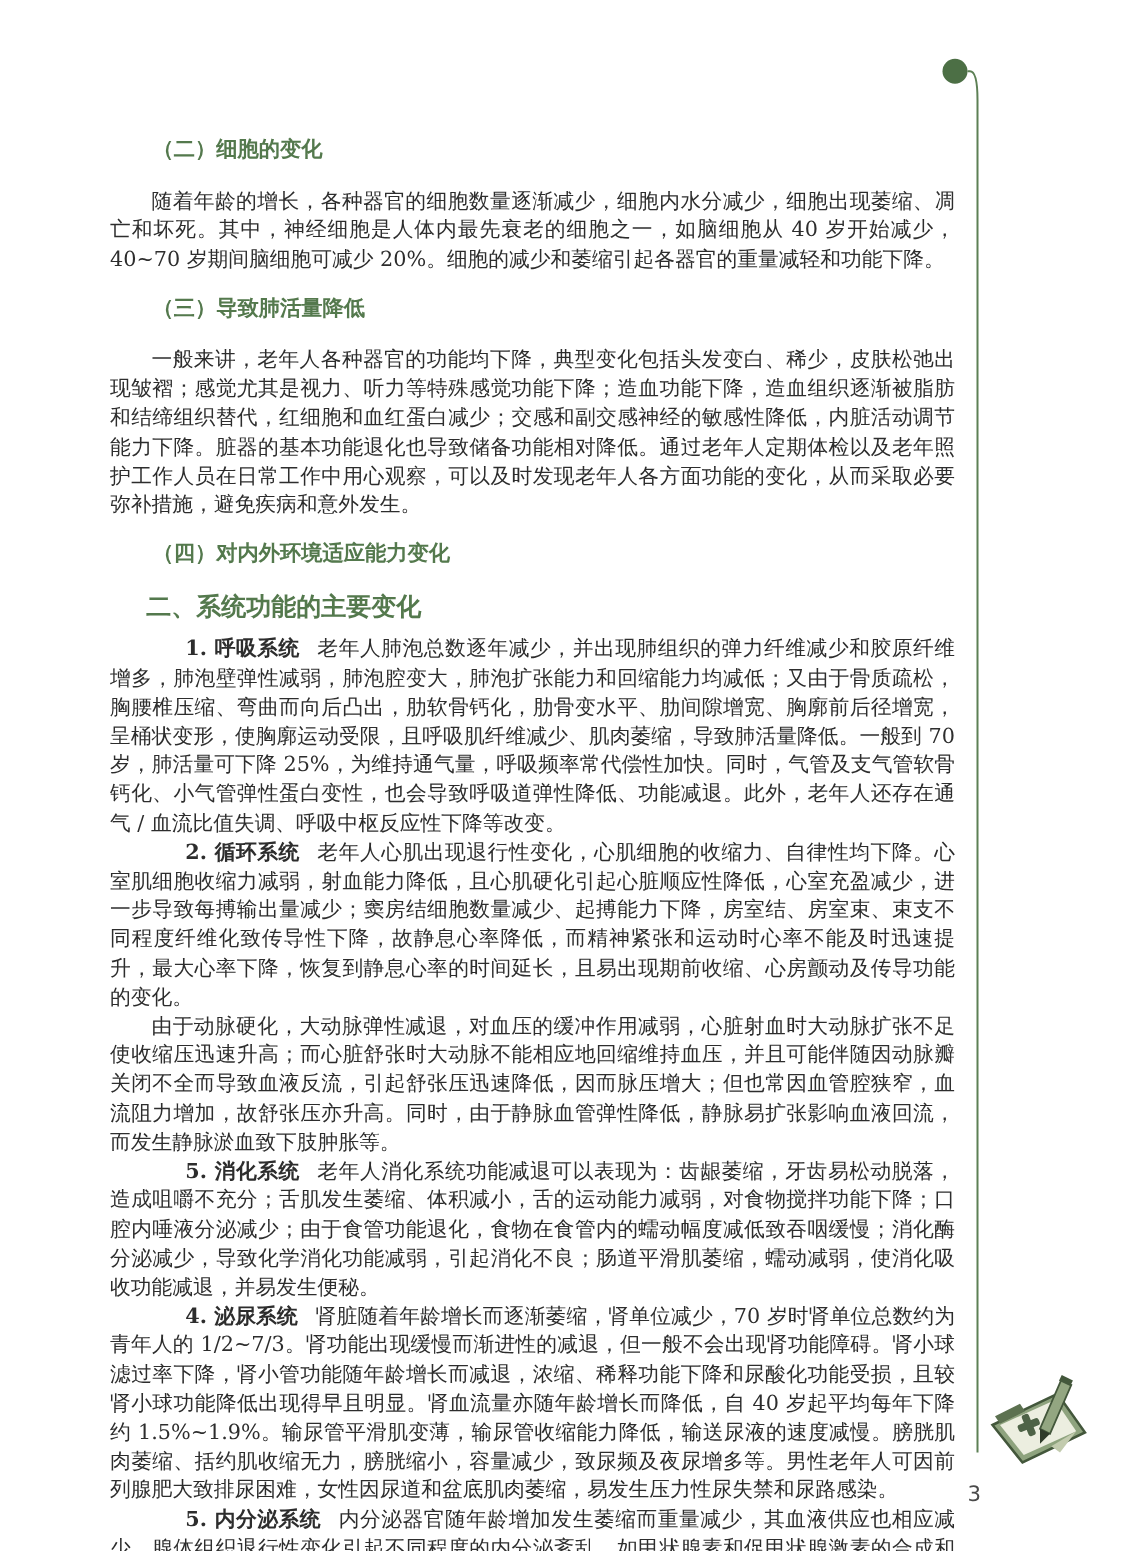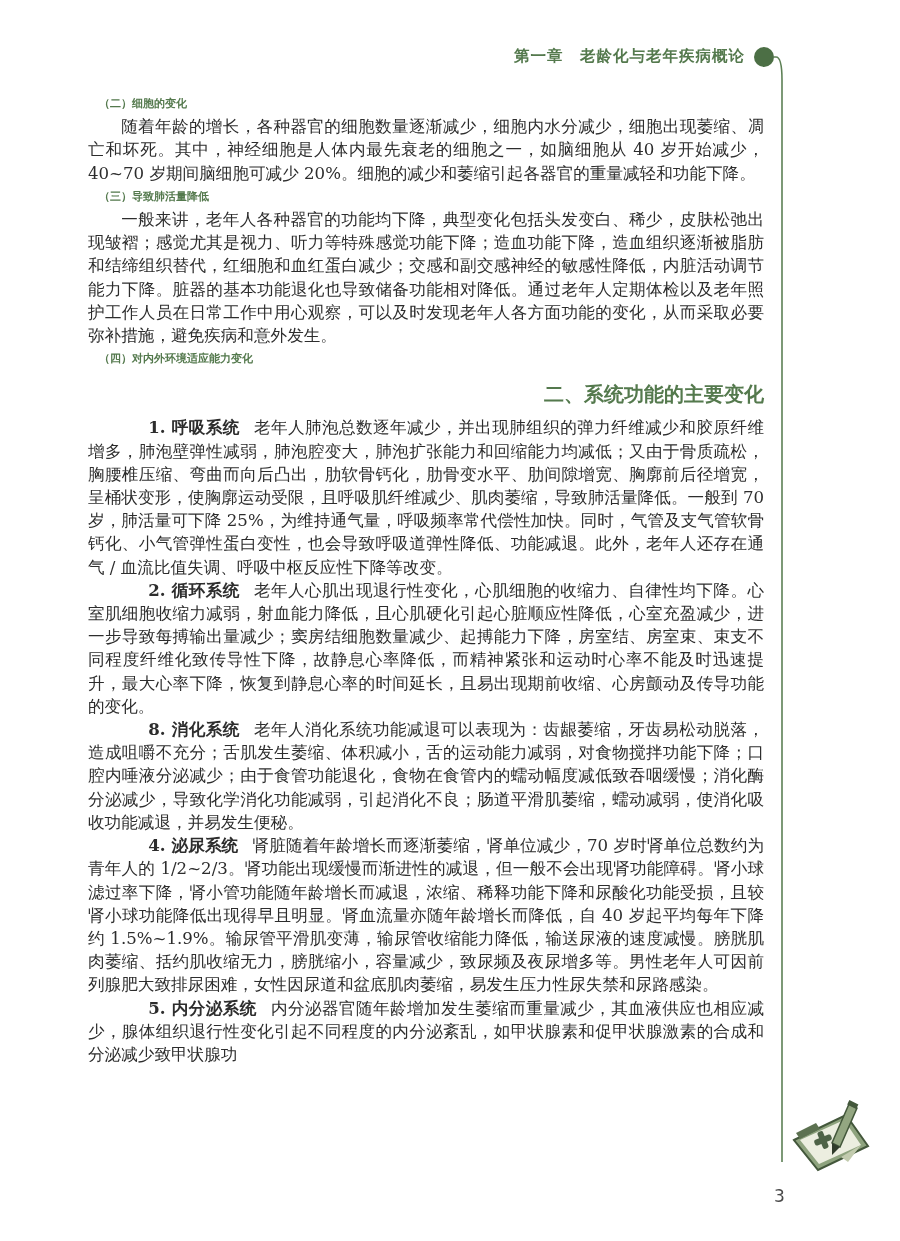--- a/index.html
+++ b/index.html
@@ -14,45 +14,42 @@
     font-family:"DejaVu Sans","Liberation Sans",sans-serif;
     font-weight:bold;font-size:15.5px;color:#54794d;letter-spacing:1px;
   }
   .decor-svg{position:absolute;left:0;top:0;pointer-events:none;}
   .content{
     position:absolute;left:88px;top:92px;width:676px;
     color:#2d2d2d;font-size:16.6px;line-height:23.2px;text-align:justify;
   }
   .content p{margin:0;text-indent:2em;}
   .sub-heading{
-    margin:0;font-family:"DejaVu Sans","Liberation Sans",sans-serif;
-    font-weight:bold;color:#54794d;font-size:11px;line-height:23.2px;
+    margin:17px;font-family:"DejaVu Sans","Liberation Sans",sans-serif;
+    font-weight:bold;color:#54794d;font-size:17px;line-height:23.2px;
     text-indent:1em;text-align:left;
   }
   .section-heading{
     margin:11px 0 9px 0;font-family:"DejaVu Sans","Liberation Sans",sans-serif;
     font-weight:bold;color:#54794d;font-size:20px;line-height:26px;
-    text-indent:29px;text-align:right;
+    text-indent:29px;text-align:left;
   }
   .lead{font-weight:bold;margin-right:0.85em;margin-left:27px;}
   .page-number{
     position:absolute;left:774px;top:1186px;
     font-family:"DejaVu Sans","Liberation Sans",sans-serif;
     font-size:17px;color:#4a4a4a;
   }
   .corner-icon{position:absolute;left:786px;top:1100px;pointer-events:none;}
 </style>
 </head>
 <body>
 
 <div class="page">
 
-  <div class="chapter-header">
-    <span class="chapter-title">第一章　老龄化与老年疾病概论</span>
-  </div>
 
   <svg class="decor-svg" width="900" height="1241" viewBox="0 0 900 1241">
     <circle cx="764" cy="57" r="10" fill="#4c6f45"></circle>
     <path d="M 774,57 L 776,57 Q 782,57 782,80 L 782,1162" fill="none" stroke="#5d8055" stroke-width="1.6"></path>
   </svg>
 
   <div class="content">
 
     <h3 class="sub-heading">（二）细胞的变化</h3>
     <p>随着年龄的增长，各种器官的细胞数量逐渐减少，细胞内水分减少，细胞出现萎缩、凋亡和坏死。其中，神经细胞是人体内最先衰老的细胞之一，如脑细胞从 40 岁开始减少，40~70 岁期间脑细胞可减少 20%。细胞的减少和萎缩引起各器官的重量减轻和功能下降。</p>
@@ -61,24 +58,25 @@
     <p>一般来讲，老年人各种器官的功能均下降，典型变化包括头发变白、稀少，皮肤松弛出现皱褶；感觉尤其是视力、听力等特殊感觉功能下降；造血功能下降，造血组织逐渐被脂肪和结缔组织替代，红细胞和血红蛋白减少；交感和副交感神经的敏感性降低，内脏活动调节能力下降。脏器的基本功能退化也导致储备功能相对降低。通过老年人定期体检以及老年照护工作人员在日常工作中用心观察，可以及时发现老年人各方面功能的变化，从而采取必要弥补措施，避免疾病和意外发生。</p>
 
     <h3 class="sub-heading">（四）对内外环境适应能力变化</h3>
 
     <h2 class="section-heading">二、系统功能的主要变化</h2>
 
     <p><b class="lead">1. 呼吸系统</b><span>老年人肺泡总数逐年减少，并出现肺组织的弹力纤维减少和胶原纤维增多，肺泡壁弹性减弱，肺泡腔变大，肺泡扩张能力和回缩能力均减低；又由于骨质疏松，胸腰椎压缩、弯曲而向后凸出，肋软骨钙化，肋骨变水平、肋间隙增宽、胸廓前后径增宽，呈桶状变形，使胸廓运动受限，且呼吸肌纤维减少、肌肉萎缩，导致肺活量降低。一般到 70 岁，肺活量可下降 25%，为维持通气量，呼吸频率常代偿性加快。同时，气管及支气管软骨钙化、小气管弹性蛋白变性，也会导致呼吸道弹性降低、功能减退。此外，老年人还存在通气 / 血流比值失调、呼吸中枢反应性下降等改变。</span></p>
 
     <p><b class="lead">2. 循环系统</b><span>老年人心肌出现退行性变化，心肌细胞的收缩力、自律性均下降。心室肌细胞收缩力减弱，射血能力降低，且心肌硬化引起心脏顺应性降低，心室充盈减少，进一步导致每搏输出量减少；窦房结细胞数量减少、起搏能力下降，房室结、房室束、束支不同程度纤维化致传导性下降，故静息心率降低，而精神紧张和运动时心率不能及时迅速提升，最大心率下降，恢复到静息心率的时间延长，且易出现期前收缩、心房颤动及传导功能的变化。</span></p>
 
+    <p>由于动脉硬化，大动脉弹性减退，对血压的缓冲作用减弱，心脏射血时大动脉扩张不足使收缩压迅速升高；而心脏舒张时大动脉不能相应地回缩维持血压，并且可能伴随因动脉瓣关闭不全而导致血液反流，引起舒张压迅速降低，因而脉压增大；但也常因血管腔狭窄，血流阻力增加，故舒张压亦升高。同时，由于静脉血管弹性降低，静脉易扩张影响血液回流，而发生静脉淤血致下肢肿胀等。</p>
 
-    <p><b class="lead">8. 消化系统</b><span>老年人消化系统功能减退可以表现为：齿龈萎缩，牙齿易松动脱落，造成咀嚼不充分；舌肌发生萎缩、体积减小，舌的运动能力减弱，对食物搅拌功能下降；口腔内唾液分泌减少；由于食管功能退化，食物在食管内的蠕动幅度减低致吞咽缓慢；消化酶分泌减少，导致化学消化功能减弱，引起消化不良；肠道平滑肌萎缩，蠕动减弱，使消化吸收功能减退，并易发生便秘。</span></p>
+    <p><b class="lead">5. 消化系统</b><span>老年人消化系统功能减退可以表现为：齿龈萎缩，牙齿易松动脱落，造成咀嚼不充分；舌肌发生萎缩、体积减小，舌的运动能力减弱，对食物搅拌功能下降；口腔内唾液分泌减少；由于食管功能退化，食物在食管内的蠕动幅度减低致吞咽缓慢；消化酶分泌减少，导致化学消化功能减弱，引起消化不良；肠道平滑肌萎缩，蠕动减弱，使消化吸收功能减退，并易发生便秘。</span></p>
 
-    <p><b class="lead">4. 泌尿系统</b><span>肾脏随着年龄增长而逐渐萎缩，肾单位减少，70 岁时肾单位总数约为青年人的 1/2~2/3。肾功能出现缓慢而渐进性的减退，但一般不会出现肾功能障碍。肾小球滤过率下降，肾小管功能随年龄增长而减退，浓缩、稀释功能下降和尿酸化功能受损，且较肾小球功能降低出现得早且明显。肾血流量亦随年龄增长而降低，自 40 岁起平均每年下降约 1.5%~1.9%。输尿管平滑肌变薄，输尿管收缩能力降低，输送尿液的速度减慢。膀胱肌肉萎缩、括约肌收缩无力，膀胱缩小，容量减少，致尿频及夜尿增多等。男性老年人可因前列腺肥大致排尿困难，女性因尿道和盆底肌肉萎缩，易发生压力性尿失禁和尿路感染。</span></p>
+    <p><b class="lead">4. 泌尿系统</b><span>肾脏随着年龄增长而逐渐萎缩，肾单位减少，70 岁时肾单位总数约为青年人的 1/2~7/3。肾功能出现缓慢而渐进性的减退，但一般不会出现肾功能障碍。肾小球滤过率下降，肾小管功能随年龄增长而减退，浓缩、稀释功能下降和尿酸化功能受损，且较肾小球功能降低出现得早且明显。肾血流量亦随年龄增长而降低，自 40 岁起平均每年下降约 1.5%~1.9%。输尿管平滑肌变薄，输尿管收缩能力降低，输送尿液的速度减慢。膀胱肌肉萎缩、括约肌收缩无力，膀胱缩小，容量减少，致尿频及夜尿增多等。男性老年人可因前列腺肥大致排尿困难，女性因尿道和盆底肌肉萎缩，易发生压力性尿失禁和尿路感染。</span></p>
 
     <p><b class="lead">5. 内分泌系统</b><span>内分泌器官随年龄增加发生萎缩而重量减少，其血液供应也相应减少，腺体组织退行性变化引起不同程度的内分泌紊乱，如甲状腺素和促甲状腺激素的合成和分泌减少致甲状腺功</span></p>
   </div>
 
   <svg class="corner-icon" width="88" height="78" viewBox="0 0 88 78">
 
     <polygon points="8,40 60,15 82,46 32,70" fill="#8ea37e" stroke="#43573b" stroke-width="2"></polygon>
 
     <polygon points="14,40 58,20 75,45 33,64" fill="#eceee0"></polygon>
 

